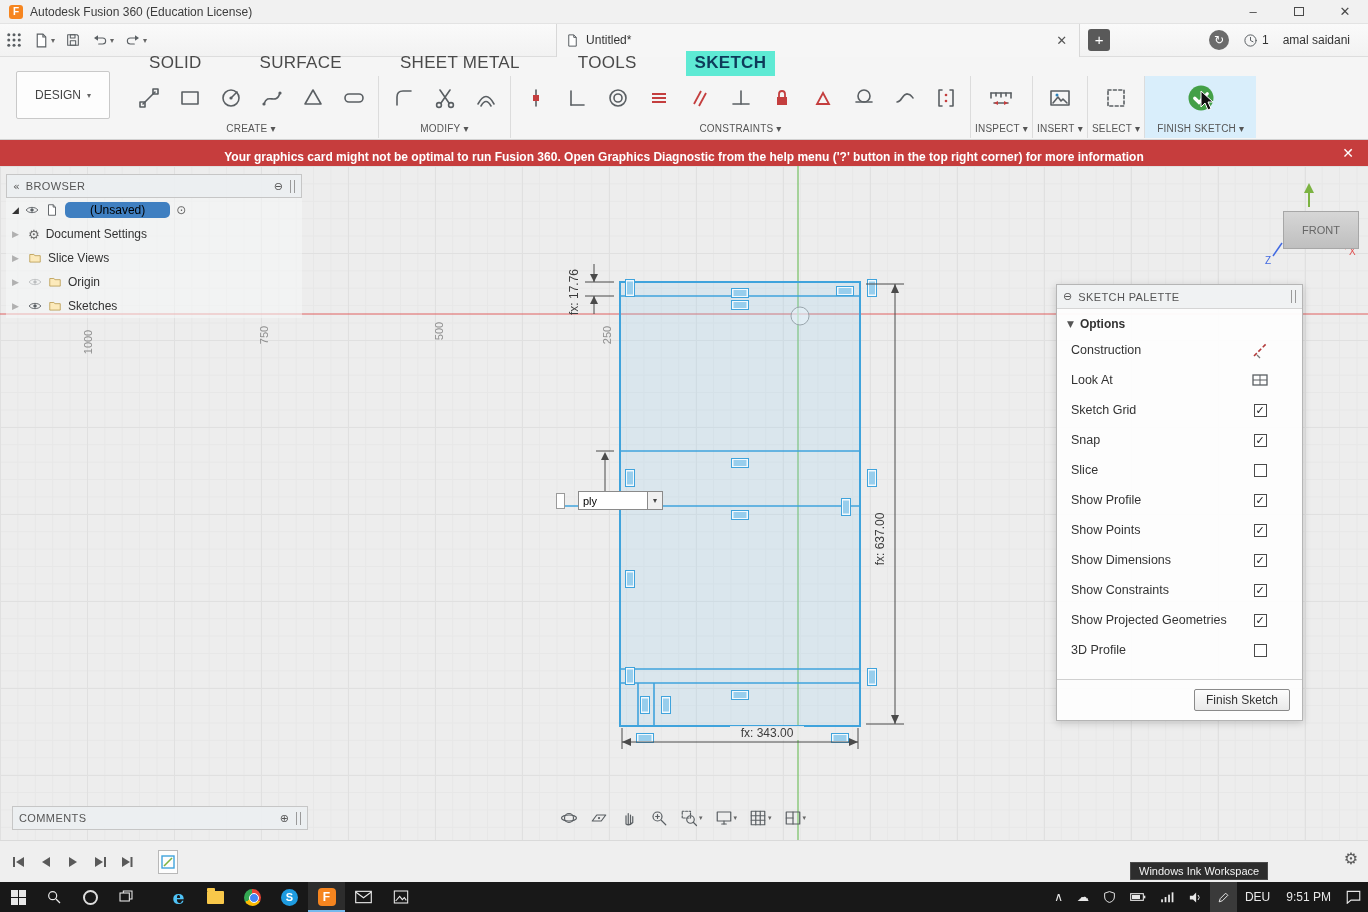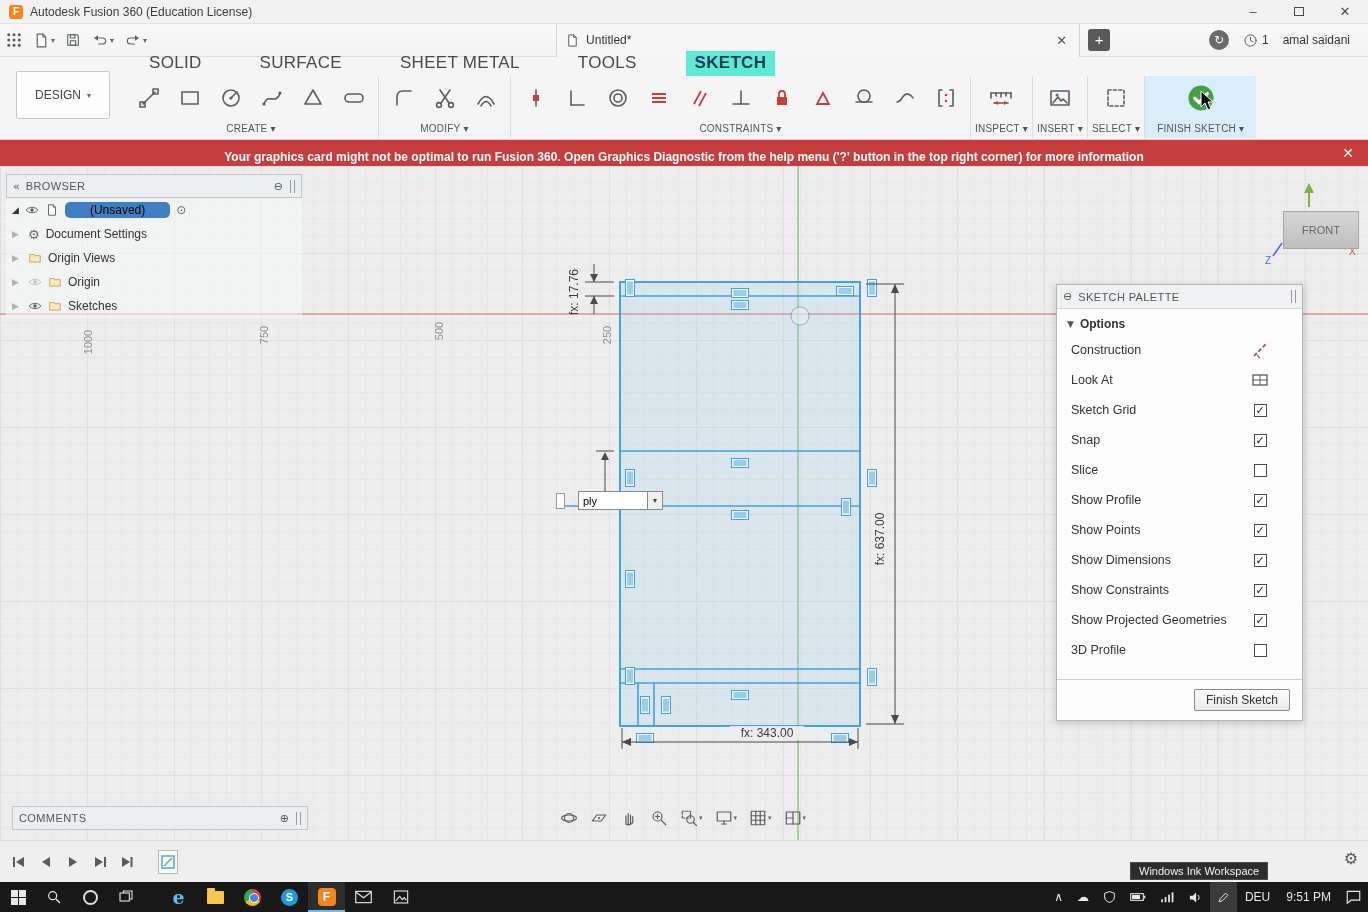--- a/index.html
+++ b/index.html
@@ -581,21 +581,21 @@
       <div class="brow">
         <span class="caret-r glyph">▶</span>
         <span class="glyph" style="color:#6a6a6a;font-size:13px">⚙</span>
         <span>Document Settings</span>
       </div>
       <div class="brow">
         <span class="caret-r glyph">▶</span>
         <svg width="14" height="14" viewBox="0 0 24 24">
             <use href="#sym-folder"></use>
           </svg>
-        <span>Origin Views</span>
+        <span>Slice Views</span>
       </div>
       <div class="brow">
         <span class="caret-r glyph">▶</span>
         <svg width="14" height="14" viewBox="0 0 24 24" class="eye-dim">
             <use href="#sym-eye"></use>
           </svg>
         <svg width="14" height="14" viewBox="0 0 24 24">
             <use href="#sym-folder"></use>
           </svg>
         <span>Origin</span>

